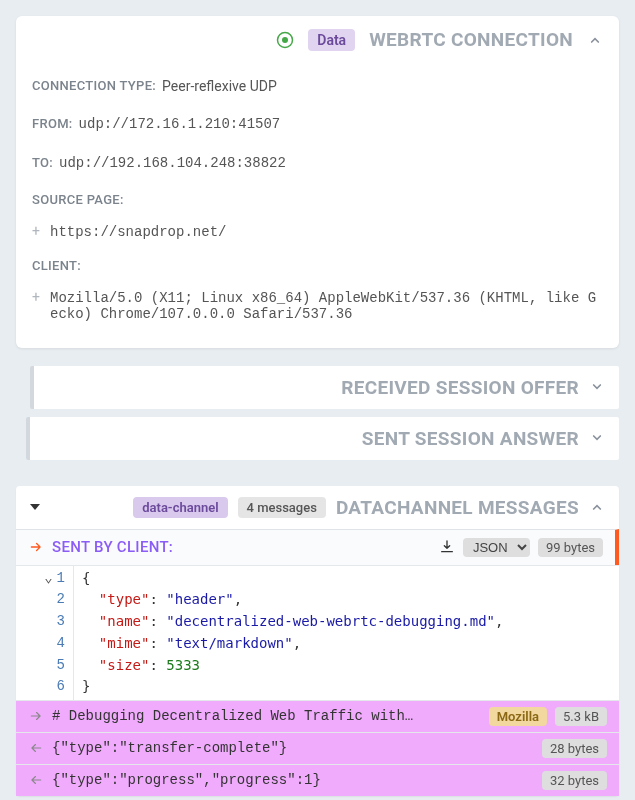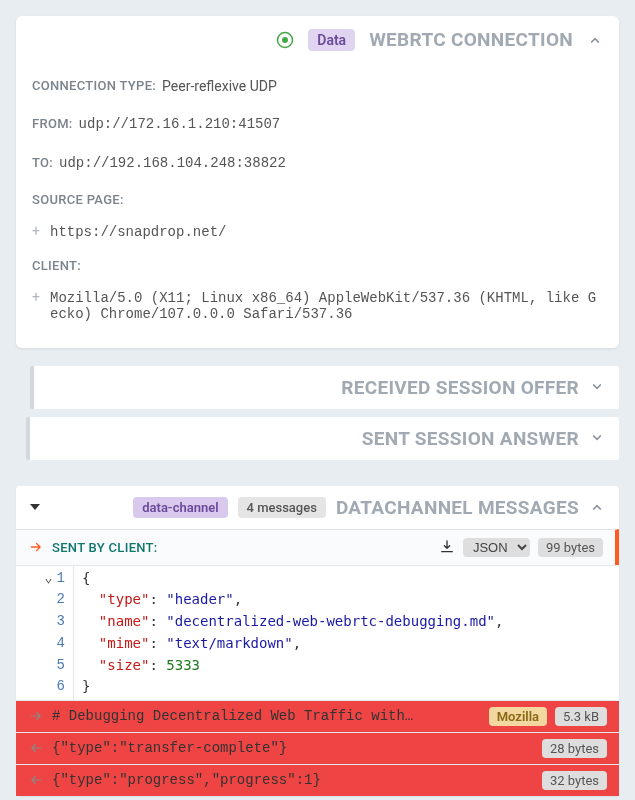--- a/index.html
+++ b/index.html
@@ -142,38 +142,38 @@
   border-top: 6px solid #333;
 }
 .spacer { flex: 1; }
 .msg-row {
   display: flex;
   align-items: center;
   padding: 6px 12px;
   border-top: 1px solid #e5e8eb;
   gap: 8px;
 }
-.msg-row.grey { background: #ef4444; }
+.msg-row.grey { background: #f0abfc; }
 .msg-header-row {
   background: #fafbfc;
   border-top: 1px solid #e0e3e7;
   padding: 8px 12px;
   display: flex;
   align-items: center;
   gap: 8px;
   border-right: 4px solid #ff5a1f;
 }
 .arrow {
   width: 16px;
   height: 14px;
   flex-shrink: 0;
 }
 .sent-label {
-  color: #0f766e;
-  font-size: 13px;
+  color: #8b5cf6;
+  font-size: 15px;
   font-weight: 500;
   letter-spacing: .3px;
 }
 .download-icon {
   width: 16px;
   height: 16px;
   fill: #333;
 }
 select.fmt {
   border: 0px solid #bbb;

